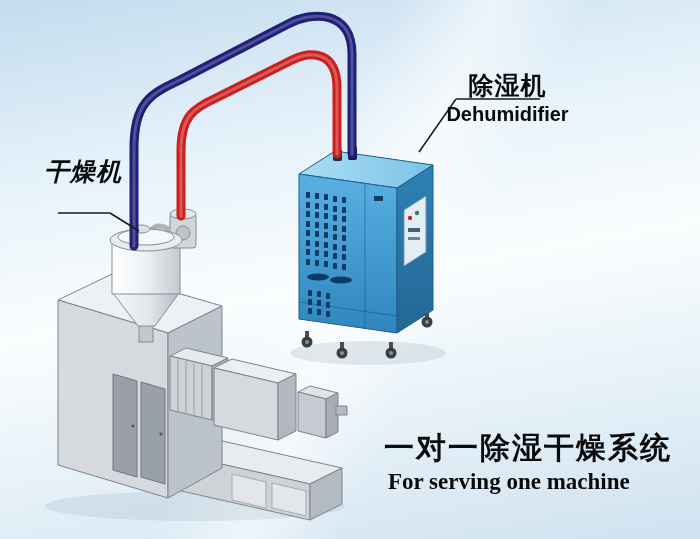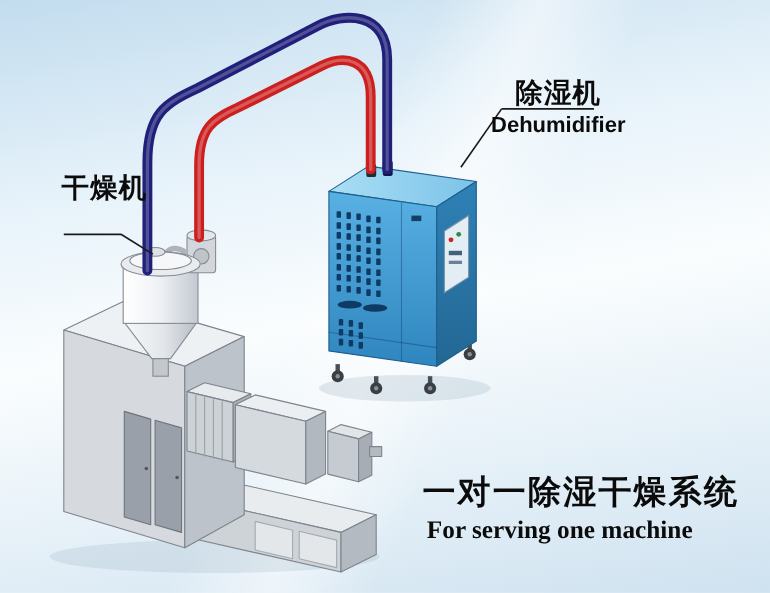--- a/index.html
+++ b/index.html
@@ -177,21 +177,21 @@
     </g>
 
     <g stroke="#1a1a1a" stroke-width="1.5">
       <line x1="58" y1="213" x2="110" y2="213"></line>
       <line x1="110" y1="213" x2="139" y2="231"></line>
       <line x1="456" y1="99" x2="540" y2="99"></line>
       <line x1="456" y1="99" x2="419" y2="152"></line>
     </g>
   </svg>
 
-  <div class="lbl" style="left:56px;top:158px;">
+  <div class="lbl" style="left:44px;top:158px;font-style:italic;">
     <div class="cn-big">干燥机</div>
   </div>
 
   <div class="lbl center" style="left:440px;top:72px;width:135px;">
     <div class="cn-big">除湿机</div>
     <div class="en-big" style="margin-top:6px;">Dehumidifier</div>
   </div>
 
   <div class="lbl" style="left:384px;top:432px;">
     <div class="cap-cn">一对一除湿干燥系统</div>

